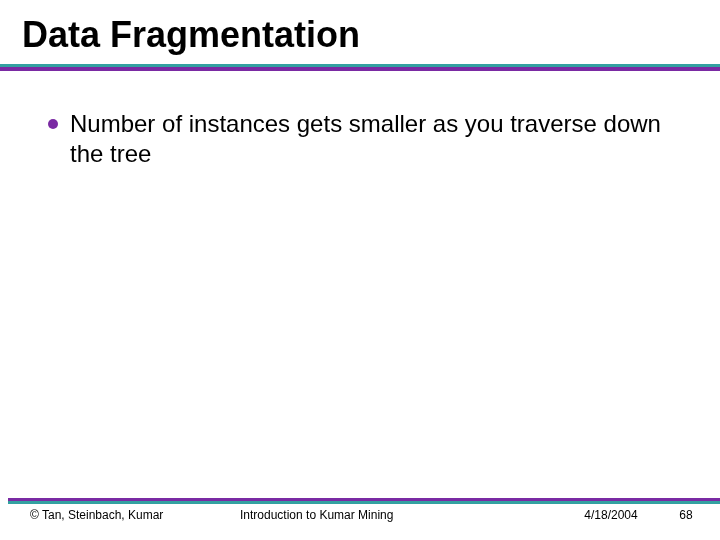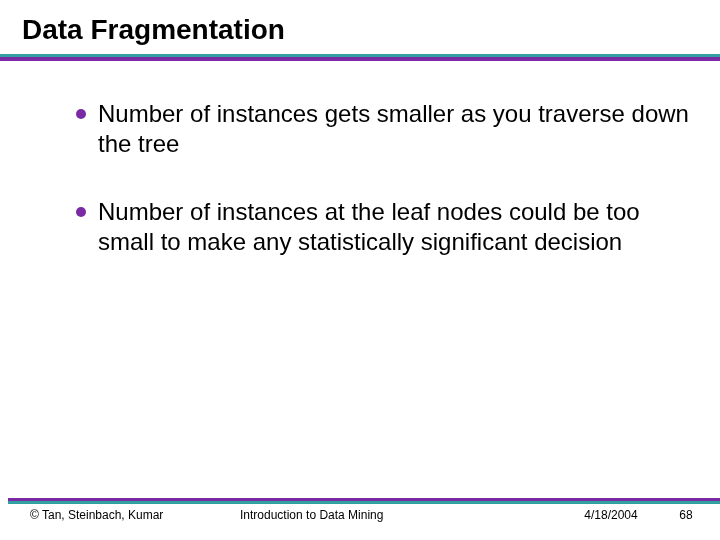--- a/index.html
+++ b/index.html
@@ -6,34 +6,34 @@
   body {
     width: 720px;
     height: 540px;
     background: #fff;
     font-family: Arial, Helvetica, sans-serif;
     position: relative;
     overflow: hidden;
   }
   .title {
     font-weight: bold;
-    font-size: 28px;
+    font-size: 36px;
     color: #000;
     padding: 14px 0 8px 22px;
   }
   .rule-top {
     background: #33a1a1;
     height: 3px;
   }
   .rule-bottom {
     background: #7a2aa3;
     height: 4px;
   }
   .content {
-    padding: 38px 30px 0 76px;
+    padding: 38px 30px 0 48px;
   }
   .bullet-item {
     display: flex;
     align-items: flex-start;
     margin-bottom: 38px;
   }
   .bullet-dot {
     width: 10px;
     height: 10px;
     border-radius: 50%;
@@ -81,28 +81,24 @@
 <div>
   <div class="rule-top"></div>
   <div class="rule-bottom"></div>
 </div>
 
 <div class="content">
   <div class="bullet-item">
     <div class="bullet-dot"></div>
     <div class="bullet-text">Number of instances gets smaller as you traverse down the tree</div>
   </div>
-  <div class="bullet-item">
-    <div class="bullet-dot"></div>
-    <div class="bullet-text">Number of instances at the leaf nodes could be too small to make any statistically significant decision</div>
-  </div>
 </div>
 
 <div class="footer">
   <div class="footer-rule-top"></div>
   <div class="footer-rule-bottom"></div>
   <div class="footer-text">
     <div class="footer-left">© Tan, Steinbach, Kumar</div>
-    <div class="footer-center">Introduction to Data Mining</div>
+    <div class="footer-center">Introduction to Kumar Mining</div>
     <div class="footer-date">4/18/2004</div>
     <div class="footer-page">68</div>
   </div>
 </div>
 
 </body></html>

